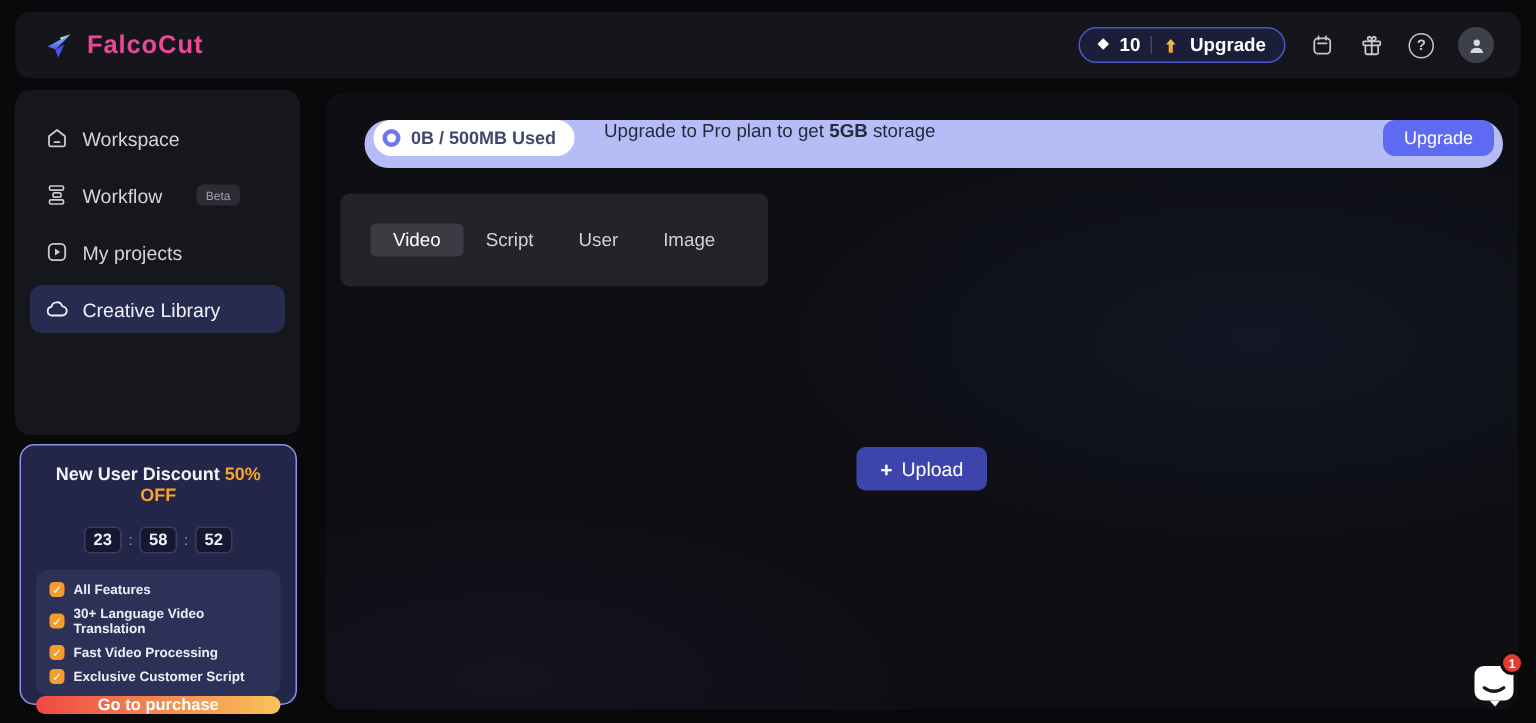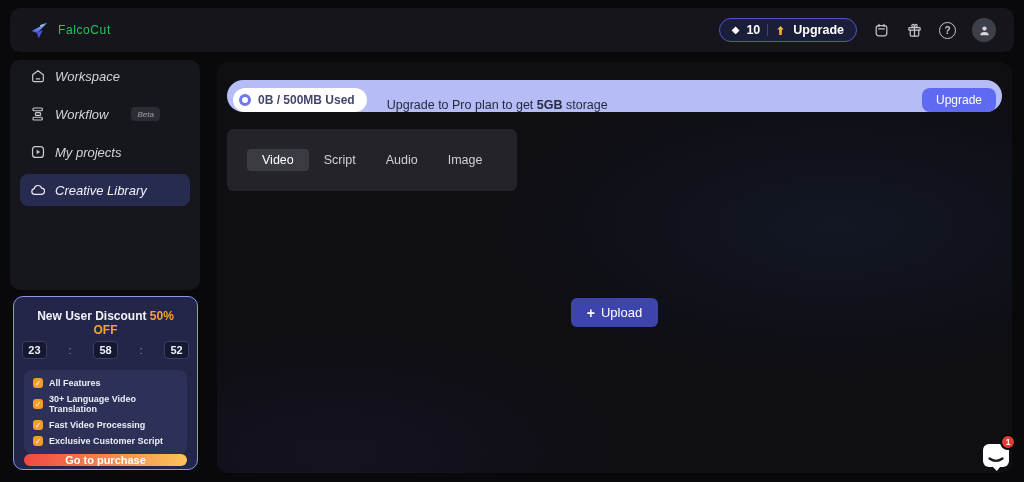--- a/index.html
+++ b/index.html
@@ -7,70 +7,70 @@
   body {
     background:#09090b;
     font-family:"Liberation Sans","DejaVu Sans",sans-serif;
     position:relative; overflow:hidden;
   }
   
   .header { position:absolute; left:10px; top:8px; right:10px; height:44px;
     background:#15151b; border-radius:10px; display:flex; align-items:center;
     justify-content:space-between; padding:0 18px; }
   .logo-group { display:flex; align-items:center; gap:8px; cursor:pointer; }
-  .app-name { color:#22c55e; font-size:12px; font-weight:normal; letter-spacing:.6px; }
+  .app-name { color:#ec4899; font-size:17px; font-weight:bold; letter-spacing:.6px; }
   .header-right { display:flex; align-items:center; gap:16px; }
   .credits-pill { display:flex; align-items:center; gap:7px; border:1px solid #4d58c8;
     background:rgba(33,38,82,.55); border-radius:999px; padding:4px 12px; cursor:pointer; }
   .diamond { color:#fff; font-size:10px; line-height:1; }
   .credits-count { color:#fff; font-size:12.5px; font-weight:bold; }
   .pill-divider { width:1px; height:12px; background:#3d4470; }
   .upgrade-label { color:#fff; font-size:12.5px; font-weight:bold; }
   .icon-btn { background:none; border:none; cursor:pointer; display:flex; align-items:center; }
   .help-circle { width:17px; height:17px; border:1.6px solid #c6c7ce; border-radius:50%;
     color:#c6c7ce; font-size:10px; font-weight:bold; display:flex; align-items:center;
     justify-content:center; }
   .avatar { width:24px; height:24px; border-radius:50%; background:#3d4049;
     display:flex; align-items:center; justify-content:center; cursor:pointer; }
   
   .sidebar { position:absolute; left:10px; top:60px; width:190px; height:230px;
-    background:#16161d; border-radius:10px; padding:0 10px; display:flex;
-    flex-direction:column; gap:6px;font-style:italic; }
+    background:#16161d; border-radius:10px; padding:16px 10px; display:flex;
+    flex-direction:column; gap:6px; }
   .side-item { display:flex; align-items:center; gap:9px; padding:8px 10px;
     border-radius:8px; cursor:pointer; color:#d4d5dc; font-size:13px; }
   .side-item.active { background:#272b50; color:#f0f2f8; }
   .beta-badge { margin-left:14px; background:#2c2c35; color:#a0a1ab; font-size:8px;
     padding:2.5px 6px; border-radius:4px; }
   
   .promo { position:absolute; left:13px; top:296px; width:185px; height:174px;
     background:#232649; border:1px solid #8b94ea; border-radius:10px;
     padding:12px 10px 10px; display:flex; flex-direction:column; }
   .promo-title { text-align:center; font-size:12px; font-weight:bold; color:#f2f3f8; }
   .promo-hl { color:#f6a42c; }
-  .countdown { display:flex; justify-content:center; align-items:center; gap:22px; margin-top:4px; }
+  .countdown { display:flex; justify-content:center; align-items:center; gap:5px; margin-top:14px; }
   .cd-box { background:#15182f; border:1px solid #3a3e66; border-radius:4px; color:#eef0f8;
     font-size:11px; font-weight:bold; padding:2px 5px; }
   .cd-sep { color:#9ca0c0; font-size:10px; }
   .features { background:#2d3158; border-radius:8px; padding:8px 9px; margin-top:11px;
     display:flex; flex-direction:column; gap:6px; }
   .feature { display:flex; align-items:center; gap:6px; color:#eceef6; font-size:9px;
     font-weight:bold; }
   .check { width:10px; height:10px; background:#f49d2b; border-radius:3px; color:#fff;
     font-size:8px; display:flex; align-items:center; justify-content:center; flex:none;
     font-family:"DejaVu Sans",sans-serif; }
   .cta { margin-top:auto; background:linear-gradient(90deg,#ee4943,#f9c45a); border:none;
     border-radius:7px; color:#fff; font-weight:bold; font-size:11px; height:19px; cursor:pointer; }
   
   .main { position:absolute; left:217px; top:62px; width:795px; height:411px;
     border-radius:12px; background-color:#0e0e13;
     background-image:
       radial-gradient(ellipse 60% 50% at 78% 40%, rgba(35,55,95,.22), transparent 70%),
       radial-gradient(ellipse 50% 40% at 15% 95%, rgba(55,40,95,.18), transparent 70%); }
-  .banner { position:absolute; left:10px; right:10px; top:18px; height:32px;
-    background:#b5bcf6; border-radius:16px; display:flex; align-items:flex-end; padding:0 6px; }
+  .banner { position:absolute; left:26px; right:10px; top:18px; height:32px;
+    background:#b5bcf6; border-radius:16px; display:flex; align-items:flex-start; padding:0 6px; }
   .usage-pill { background:#fff; border-radius:13px; height:24px; display:flex;
     align-items:center; gap:7px; padding:0 12px 0 6px; }
   .ring { width:12px; height:12px; border:3.5px solid #6d77ea; border-radius:50%; }
   .usage-text { color:#43476b; font-size:12px; font-weight:bold; }
   .banner-msg { color:#262a40; font-size:12.5px; margin-left:20px; }
   .banner-upgrade { margin-left:auto; background:#5e6af2; color:#fff; border:none;
     border-radius:8px; font-size:12px; padding:5px 14px; cursor:pointer; }
   .tabs { position:absolute; left:10px; top:67px; background:#232329; border-radius:6px;
     padding:20px; display:flex; }
   .tab { color:#d0d1d8; font-size:12.5px; padding:4px 15px; border-radius:4px; cursor:pointer; }
@@ -252,21 +252,21 @@
     </div>
     <div class="banner-msg">
       <span>Upgrade to Pro plan to get </span><b>5GB</b><span> storage</span>
     </div>
     <button class="banner-upgrade">Upgrade</button>
   </div>
 
   <div class="tabs">
     <div class="tab active">Video</div>
     <div class="tab">Script</div>
-    <div class="tab">Audio</div>
+    <div class="tab">User</div>
     <div class="tab">Image</div>
   </div>
 
   <div class="empty">
     <button class="upload-btn">
       <span class="upload-plus">+</span>
       <span>Upload</span>
     </button>
   </div>
 </div>

